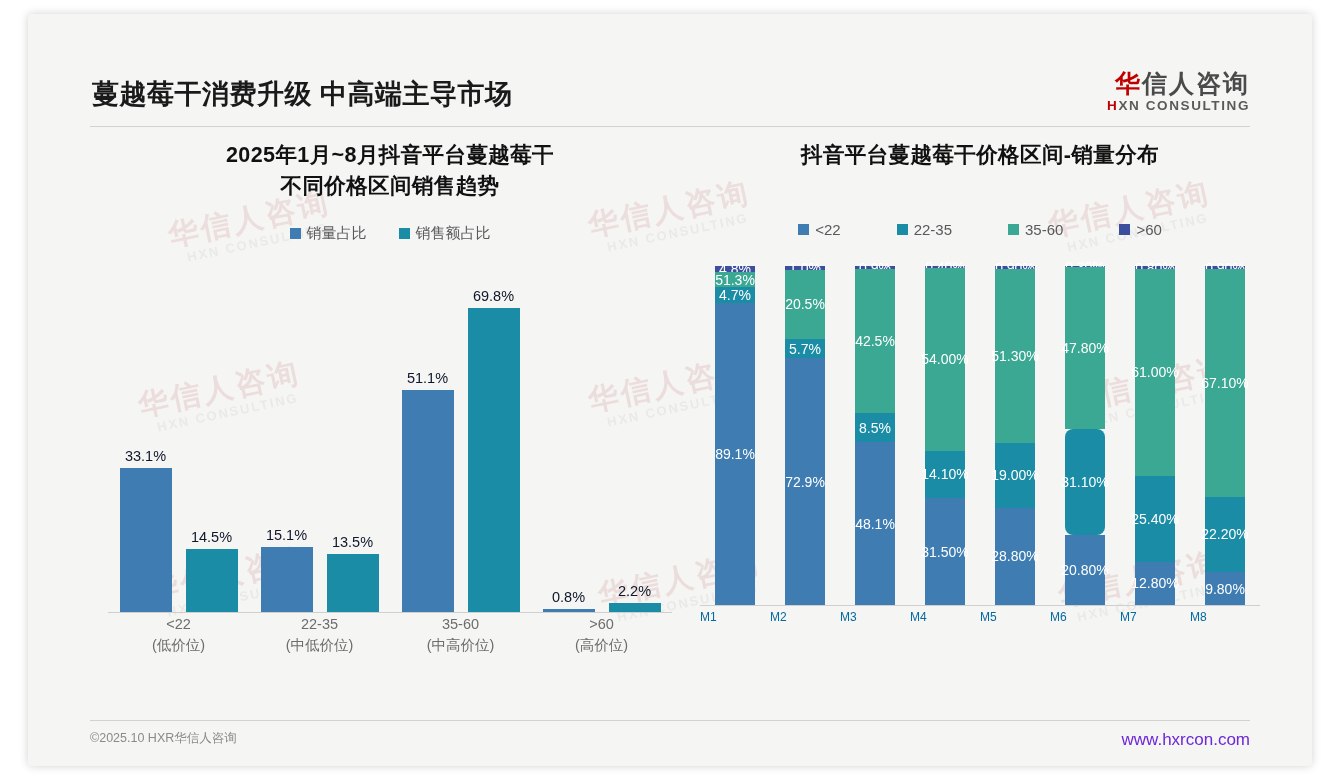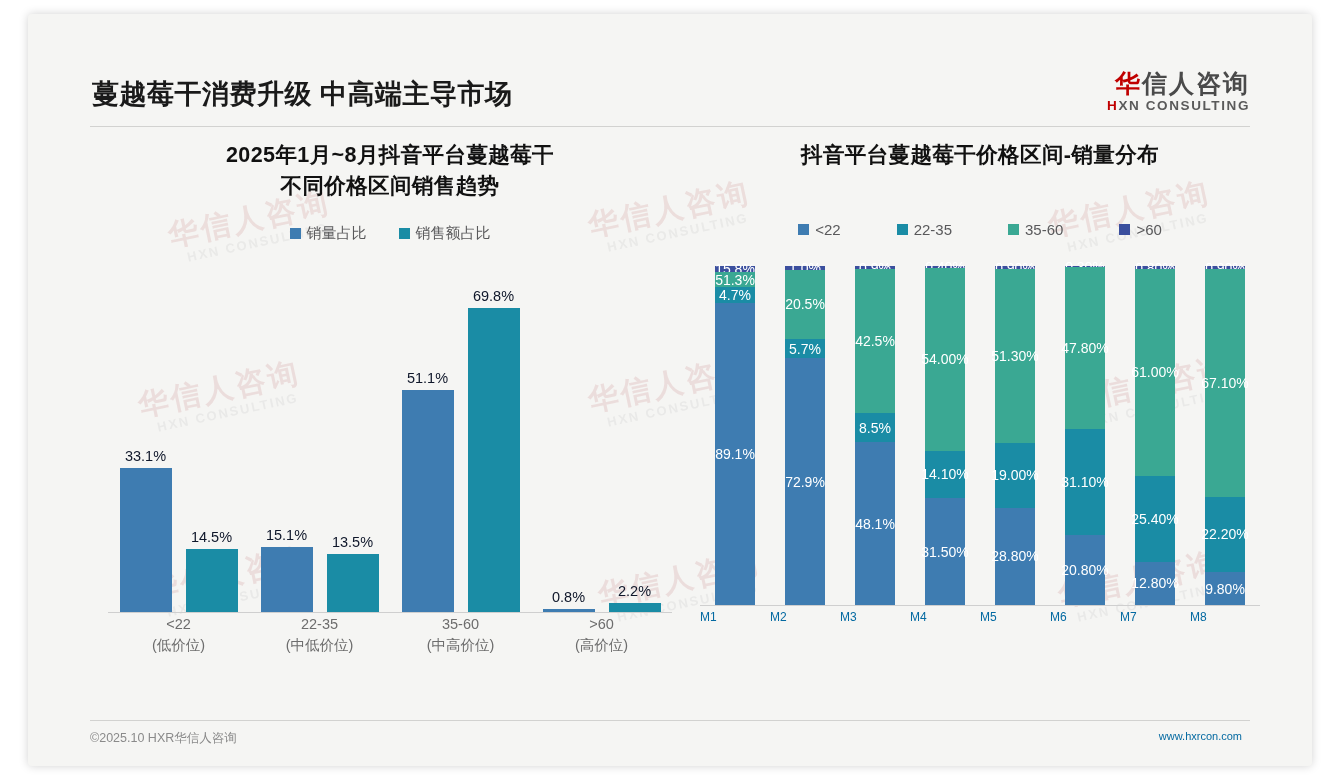--- a/index.html
+++ b/index.html
@@ -241,24 +241,24 @@
   }
   .footer-left {
     position: absolute;
     left: 62px;
     top: 716px;
     font-size: 12.5px;
     color: #8a8a8a;
   }
   .footer-right {
     position: absolute;
-    right: 70px;
+    right: 62px;
     top: 716px;
-    font-size: 11px;
-    color: #0369a1;
+    font-size: 17px;
+    color: #6d28d9;
   }
 </style>
 </head>
 <body>
 
 <div class="slide">
 
   <div class="wm" style="left:140px; top:185px;">
     <div class="l1">华信人咨询</div>
     <div class="l2">HXN CONSULTING</div>
@@ -423,21 +423,21 @@
         <span class="swatch" style="background:#3b4f9e"></span>
         <span>&gt;60</span>
       </div>
     </div>
 
     <div class="sbar-plot">
       <div class="sbar-groups" id="stacked-groups">
           <div class="sbar-group">
             <div class="sbar">
               <div class="sseg" style="background: rgb(59, 79, 158); height: 1.8%;">
-                <span class="sseg-label">15.8%</span>
+                <span class="sseg-label">4.8%</span>
               </div>
               <div class="sseg" style="background: rgb(58, 168, 147); height: 4.4%;">
                 <span class="sseg-label">51.3%</span>
               </div>
               <div class="sseg" style="background: rgb(26, 140, 165); height: 4.7%;">
                 <span class="sseg-label">4.7%</span>
               </div>
               <div class="sseg" style="background: rgb(62, 124, 177); height: 89.1%;">
                 <span class="sseg-label">89.1%</span>
               </div>
@@ -508,21 +508,21 @@
             </div>
           </div>
           <div class="sbar-group">
             <div class="sbar">
               <div class="sseg" style="background: rgb(59, 79, 158); height: 0.3%;">
                 <span class="sseg-label">0.30%</span>
               </div>
               <div class="sseg" style="background: rgb(58, 168, 147); height: 47.8%;">
                 <span class="sseg-label">47.80%</span>
               </div>
-              <div class="sseg" style="background: rgb(26, 140, 165); height: 31.1%;">
+              <div class="sseg" style="background: rgb(26, 140, 165); height: 31.1%; border-radius: 8px;">
                 <span class="sseg-label">31.10%</span>
               </div>
               <div class="sseg" style="background: rgb(62, 124, 177); height: 20.8%;">
                 <span class="sseg-label">20.80%</span>
               </div>
             </div>
           </div>
           <div class="sbar-group">
             <div class="sbar">
               <div class="sseg" style="background: rgb(59, 79, 158); height: 0.8%;">

